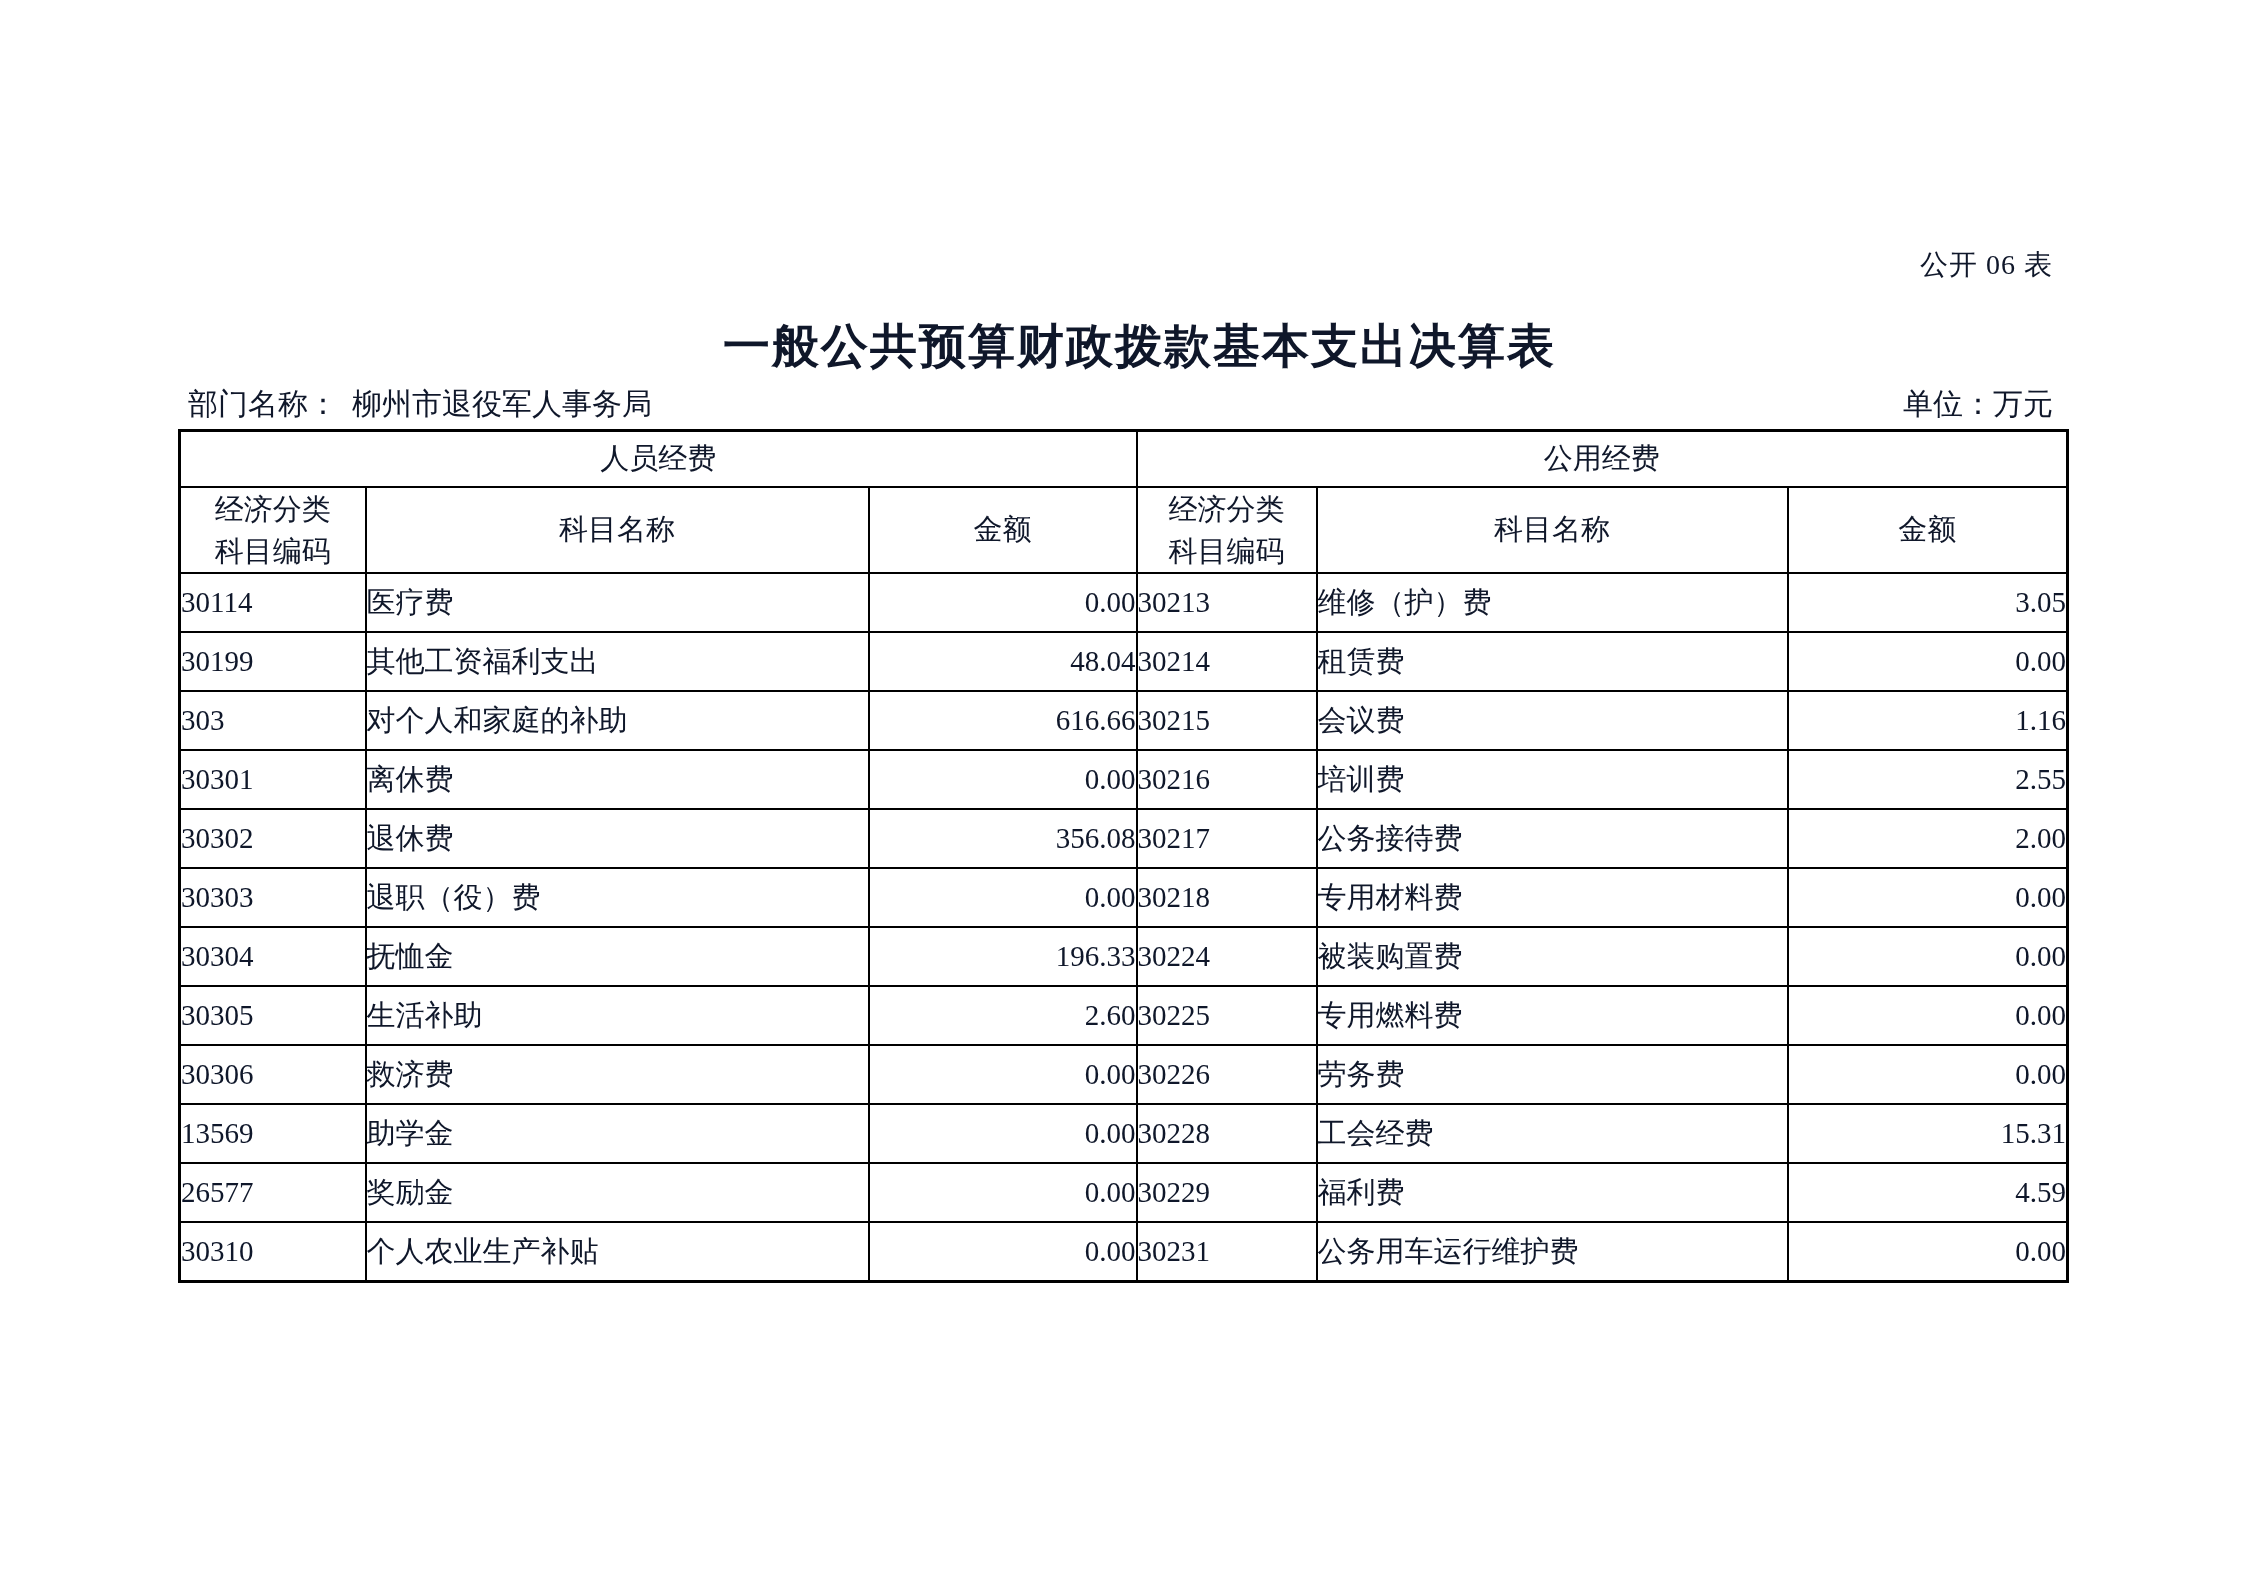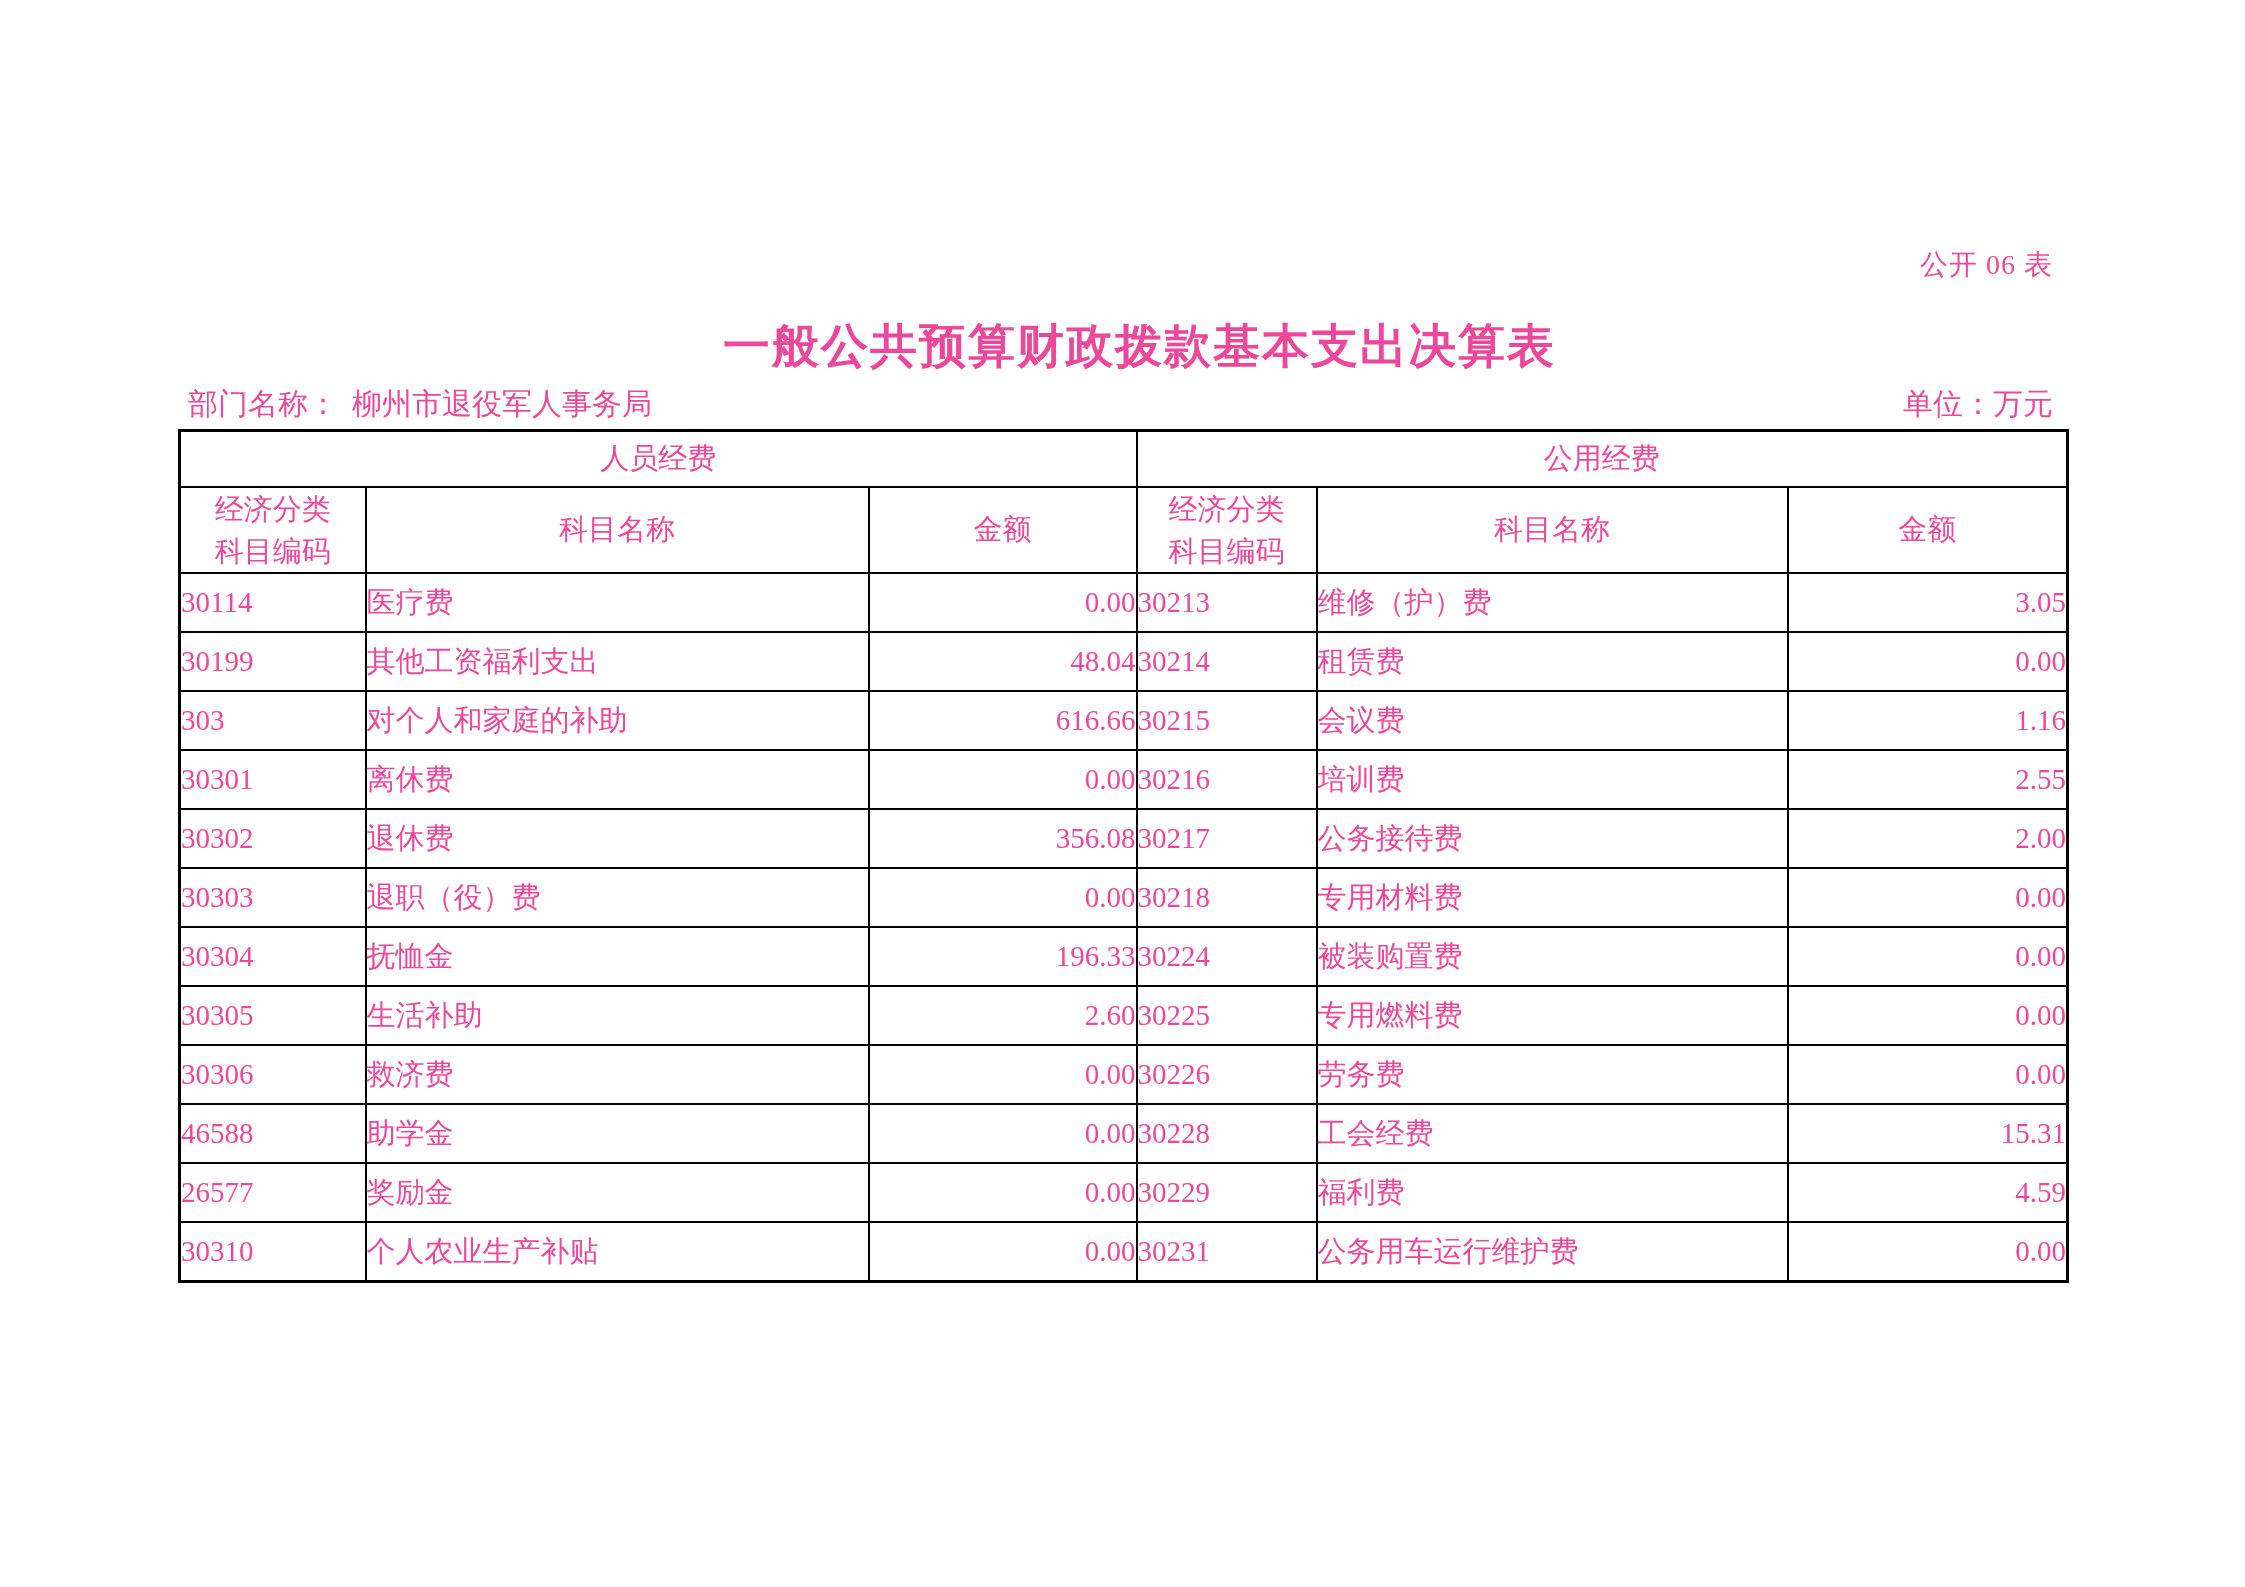--- a/index.html
+++ b/index.html
@@ -5,21 +5,21 @@
   html, body {
     margin: 0;
     padding: 0;
     background: #ffffff;
   }
   .page {
     position: relative;
     width: 2245px;
     height: 1587px;
     background: #ffffff;
-    color: #ec4899;
+    color: #0f172a;
     font-family: "Liberation Serif", "DejaVu Serif", serif;
     overflow: hidden;
   }
   .form-label {
     position: absolute;
     top: 246px;
     right: 192px;
     font-size: 28px;
     letter-spacing: 1px;
     white-space: nowrap;
@@ -213,21 +213,21 @@
         </tr>
         <tr>
           <td class="cell-code">30306</td>
           <td class="cell-name">救济费</td>
           <td class="cell-amount">0.00</td>
           <td class="cell-code">30226</td>
           <td class="cell-name">劳务费</td>
           <td class="cell-amount">0.00</td>
         </tr>
         <tr>
-          <td class="cell-code">46588</td>
+          <td class="cell-code">13569</td>
           <td class="cell-name">助学金</td>
           <td class="cell-amount">0.00</td>
           <td class="cell-code">30228</td>
           <td class="cell-name">工会经费</td>
           <td class="cell-amount">15.31</td>
         </tr>
         <tr>
           <td class="cell-code">26577</td>
           <td class="cell-name">奖励金</td>
           <td class="cell-amount">0.00</td>

